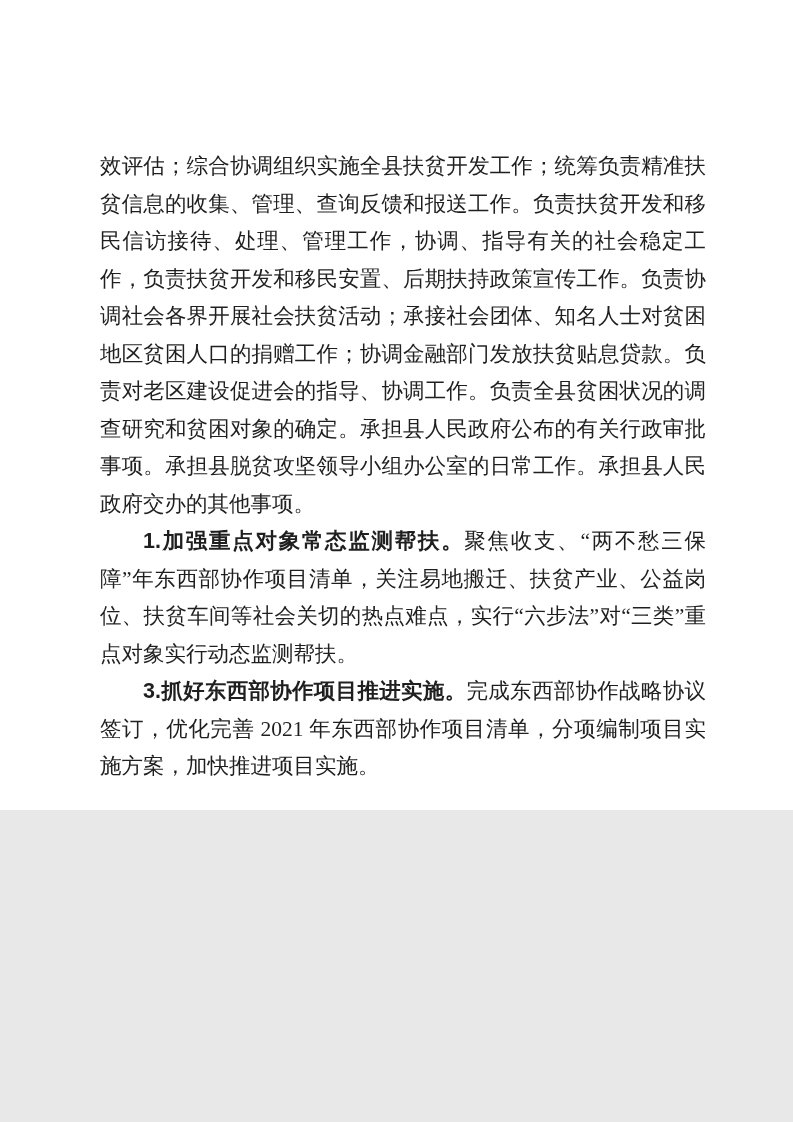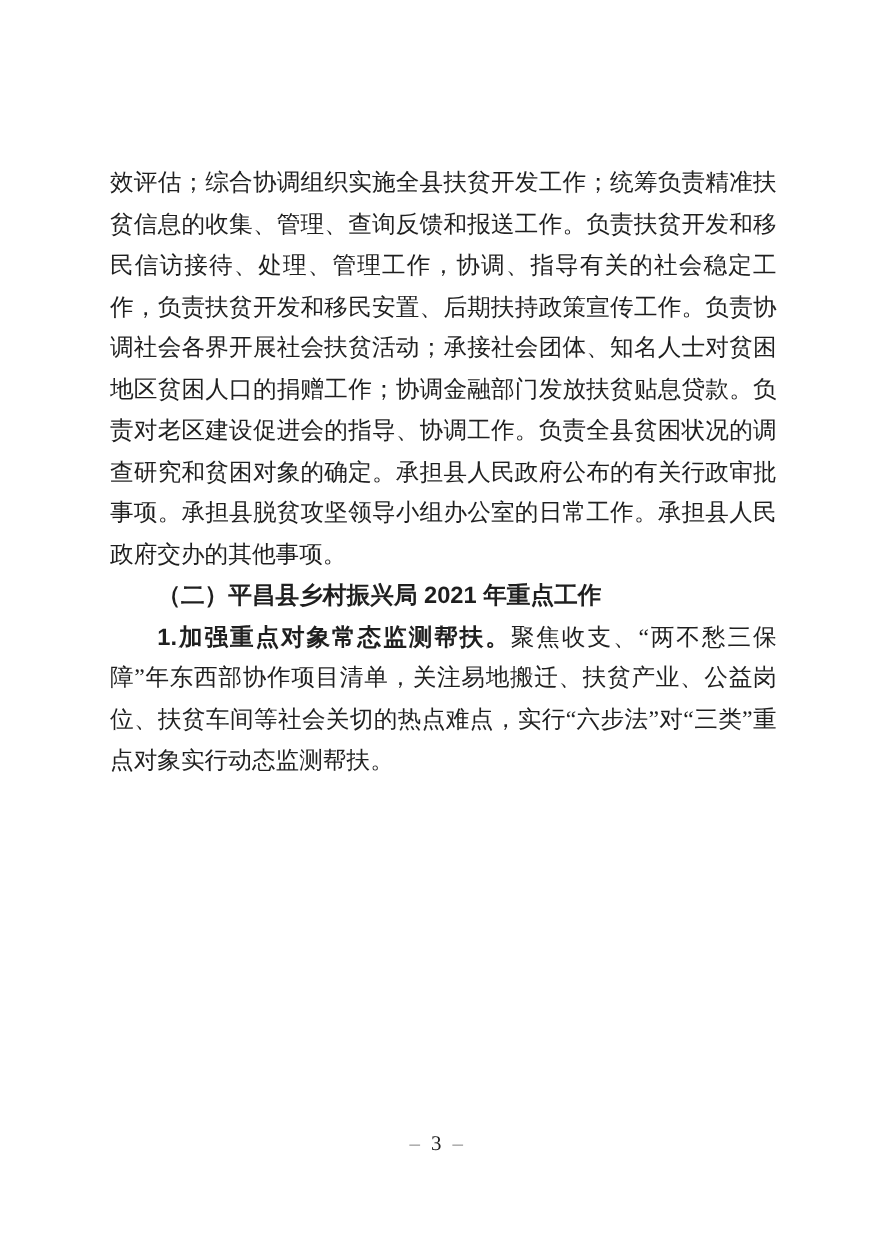--- a/index.html
+++ b/index.html
@@ -9,21 +9,21 @@
   }
   * { box-sizing: border-box; }
   html, body {
     margin: 0;
     padding: 0;
     background: #e8e8e8;
   }
   .page {
     position: relative;
     width: 793px;
-    height: 1122px;
+    height: 810px;
     margin: 0 auto;
     background: var(--bg-color);
     overflow: hidden;
     font-family: "Liberation Serif", "DejaVu Serif", serif;
     color: var(--text-color);
     padding-left: 33px;
   }
   .content {
     position: absolute;
     left: 100px;
@@ -71,22 +71,22 @@
   }
 </style>
 </head>
 <body>
 
 <div class="page">
   <div class="content">
 
     <p class="para">效评估；综合协调组织实施全县扶贫开发工作；统筹负责精准扶贫信息的收集、管理、查询反馈和报送工作。负责扶贫开发和移民信访接待、处理、管理工作，协调、指导有关的社会稳定工作，负责扶贫开发和移民安置、后期扶持政策宣传工作。负责协调社会各界开展社会扶贫活动；承接社会团体、知名人士对贫困地区贫困人口的捐赠工作；协调金融部门发放扶贫贴息贷款。负责对老区建设促进会的指导、协调工作。负责全县贫困状况的调查研究和贫困对象的确定。承担县人民政府公布的有关行政审批事项。承担县脱贫攻坚领导小组办公室的日常工作。承担县人民政府交办的其他事项。</p>
 
-    <p class="section-heading">（二）平昌县乡村振兴局 2021 年重点工作</p>
 
     <p class="para indented"><span class="lead">1.加强重点对象常态监测帮扶。</span><span>聚焦收支、“两不愁三保障”年东西部协作项目清单，关注易地搬迁、扶贫产业、公益岗位、扶贫车间等社会关切的热点难点，实行“六步法”对“三类”重点对象实行动态监测帮扶。</span></p>
 
 
+    <p class="para indented"><span class="lead">3.抓好东西部协作项目推进实施。</span><span>完成东西部协作战略协议签订，优化完善 2021 年东西部协作项目清单，分项编制项目实施方案，加快推进项目实施。</span></p>
 
   </div>
 
   <div class="footer"><span class="dash">–</span><span class="num">3</span><span class="dash">–</span></div>
 </div>
 
 </body></html>

